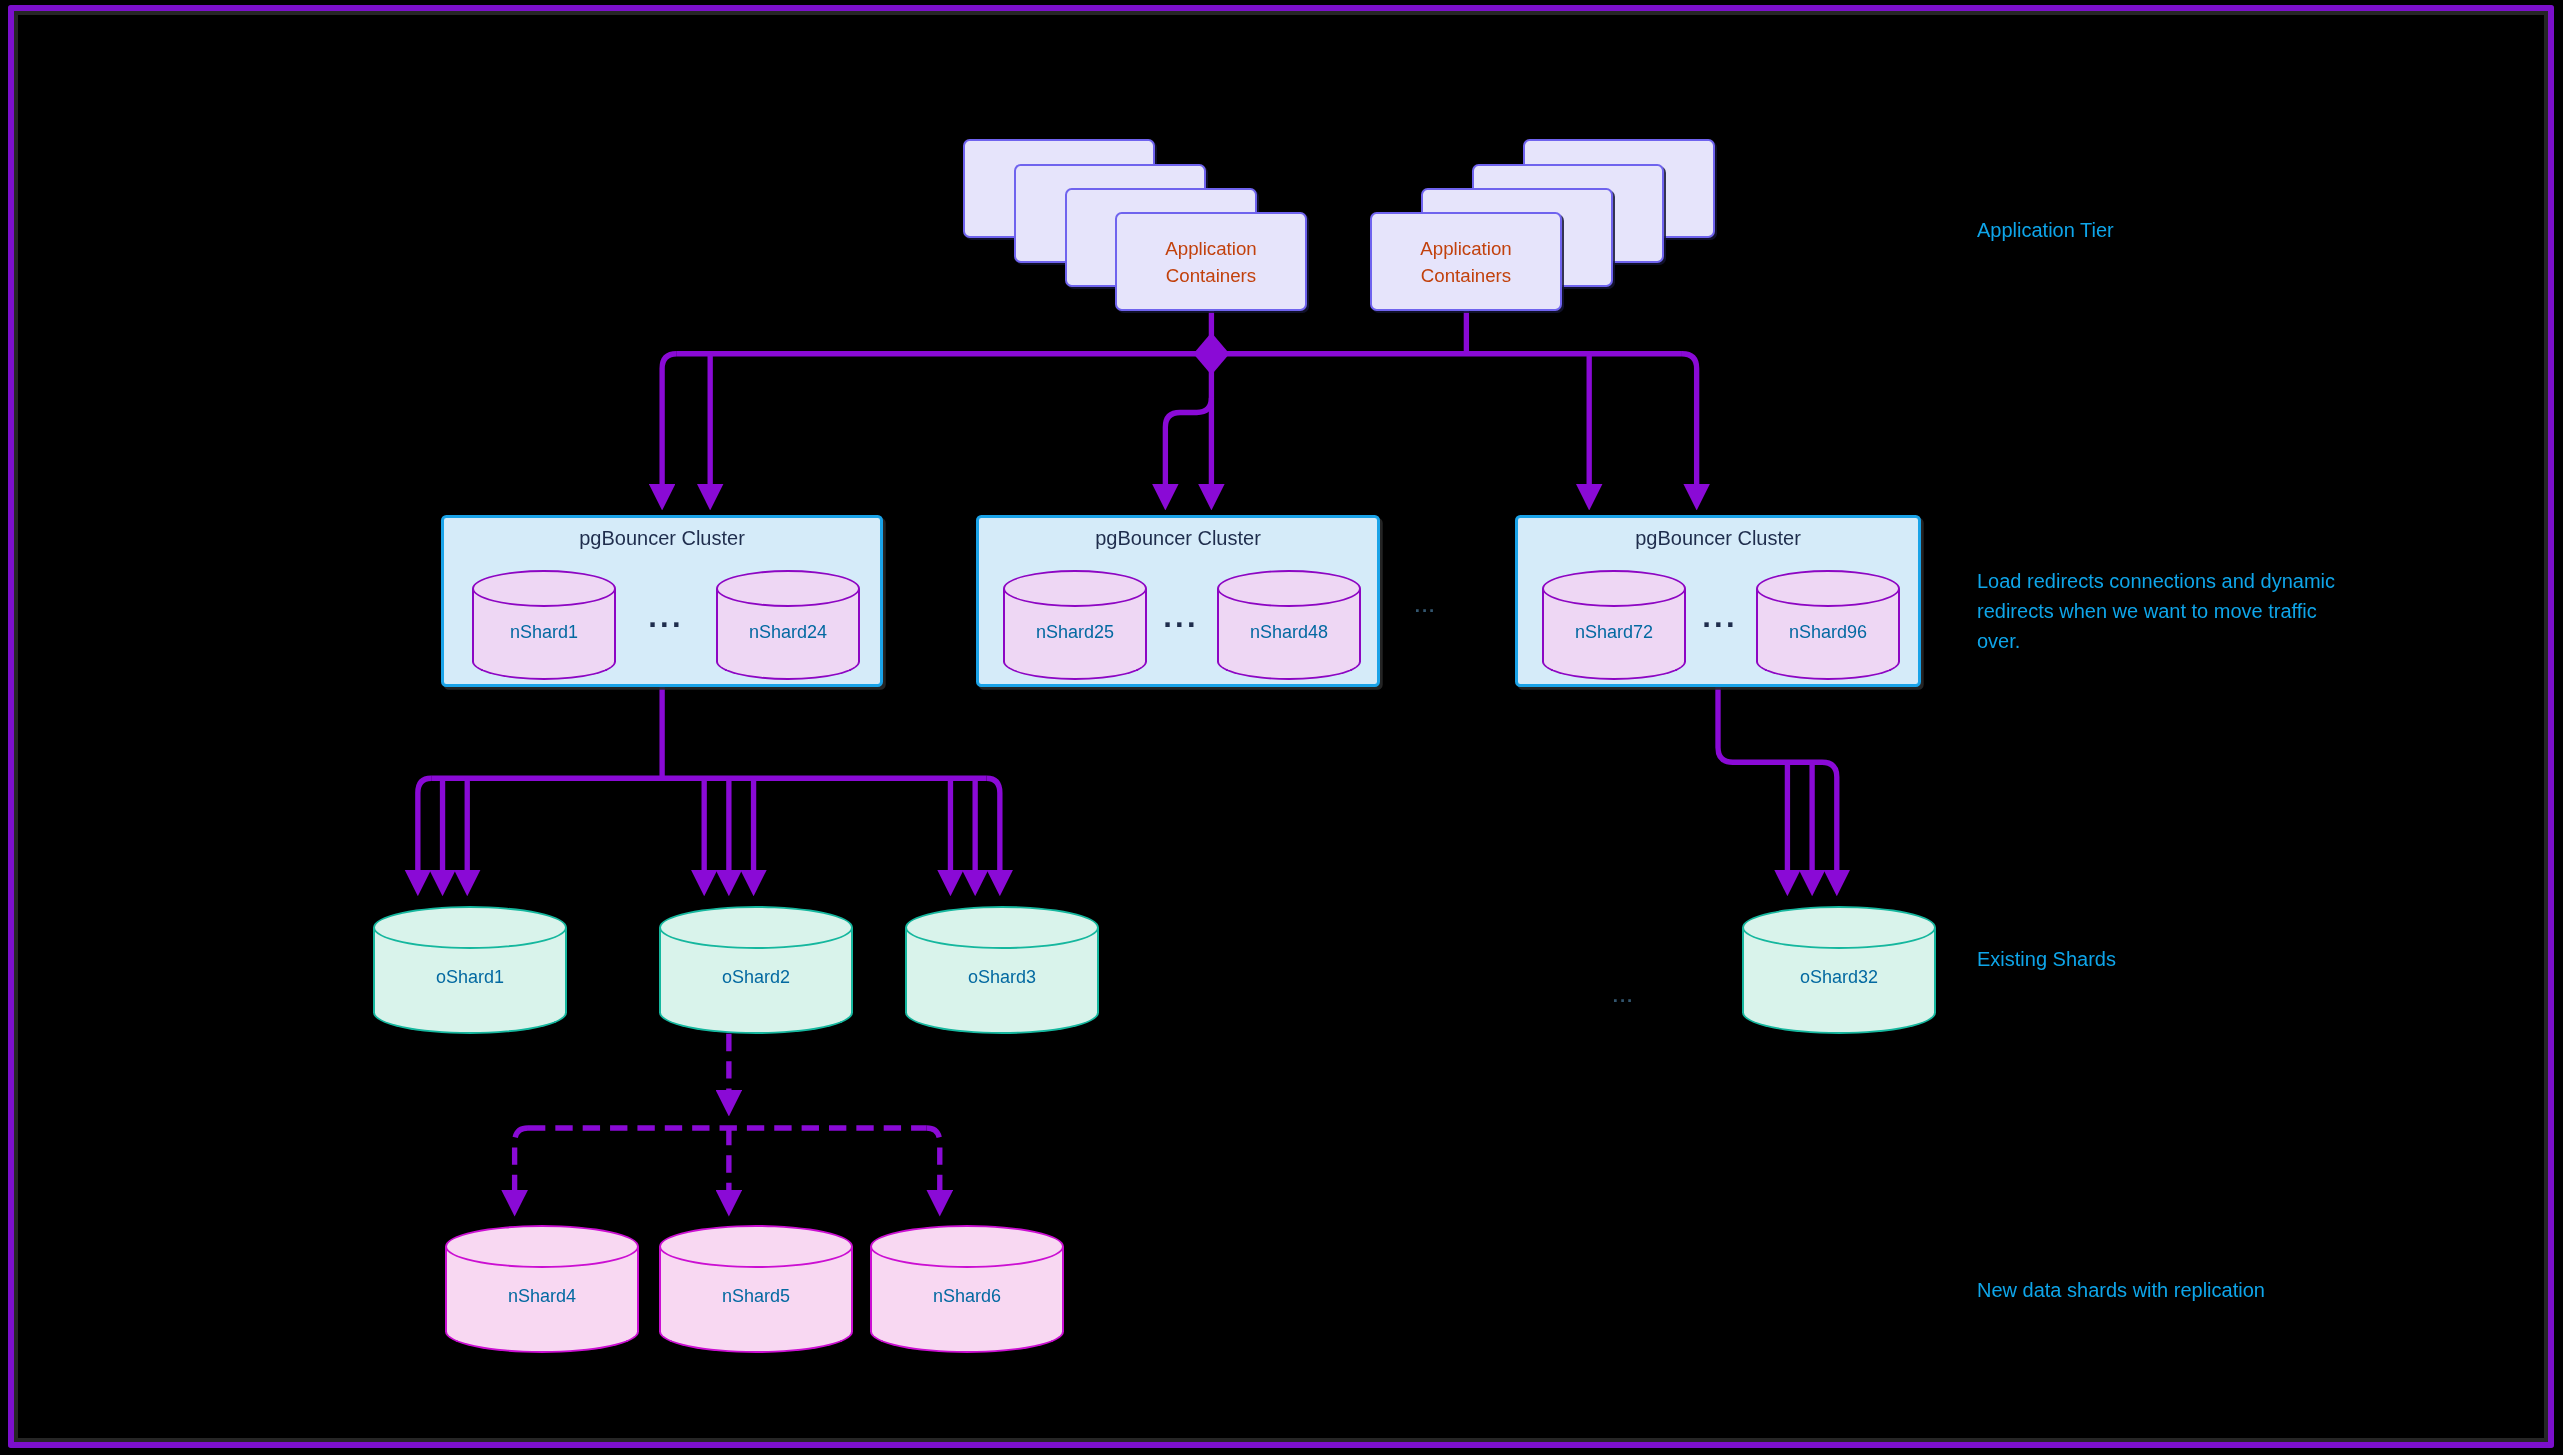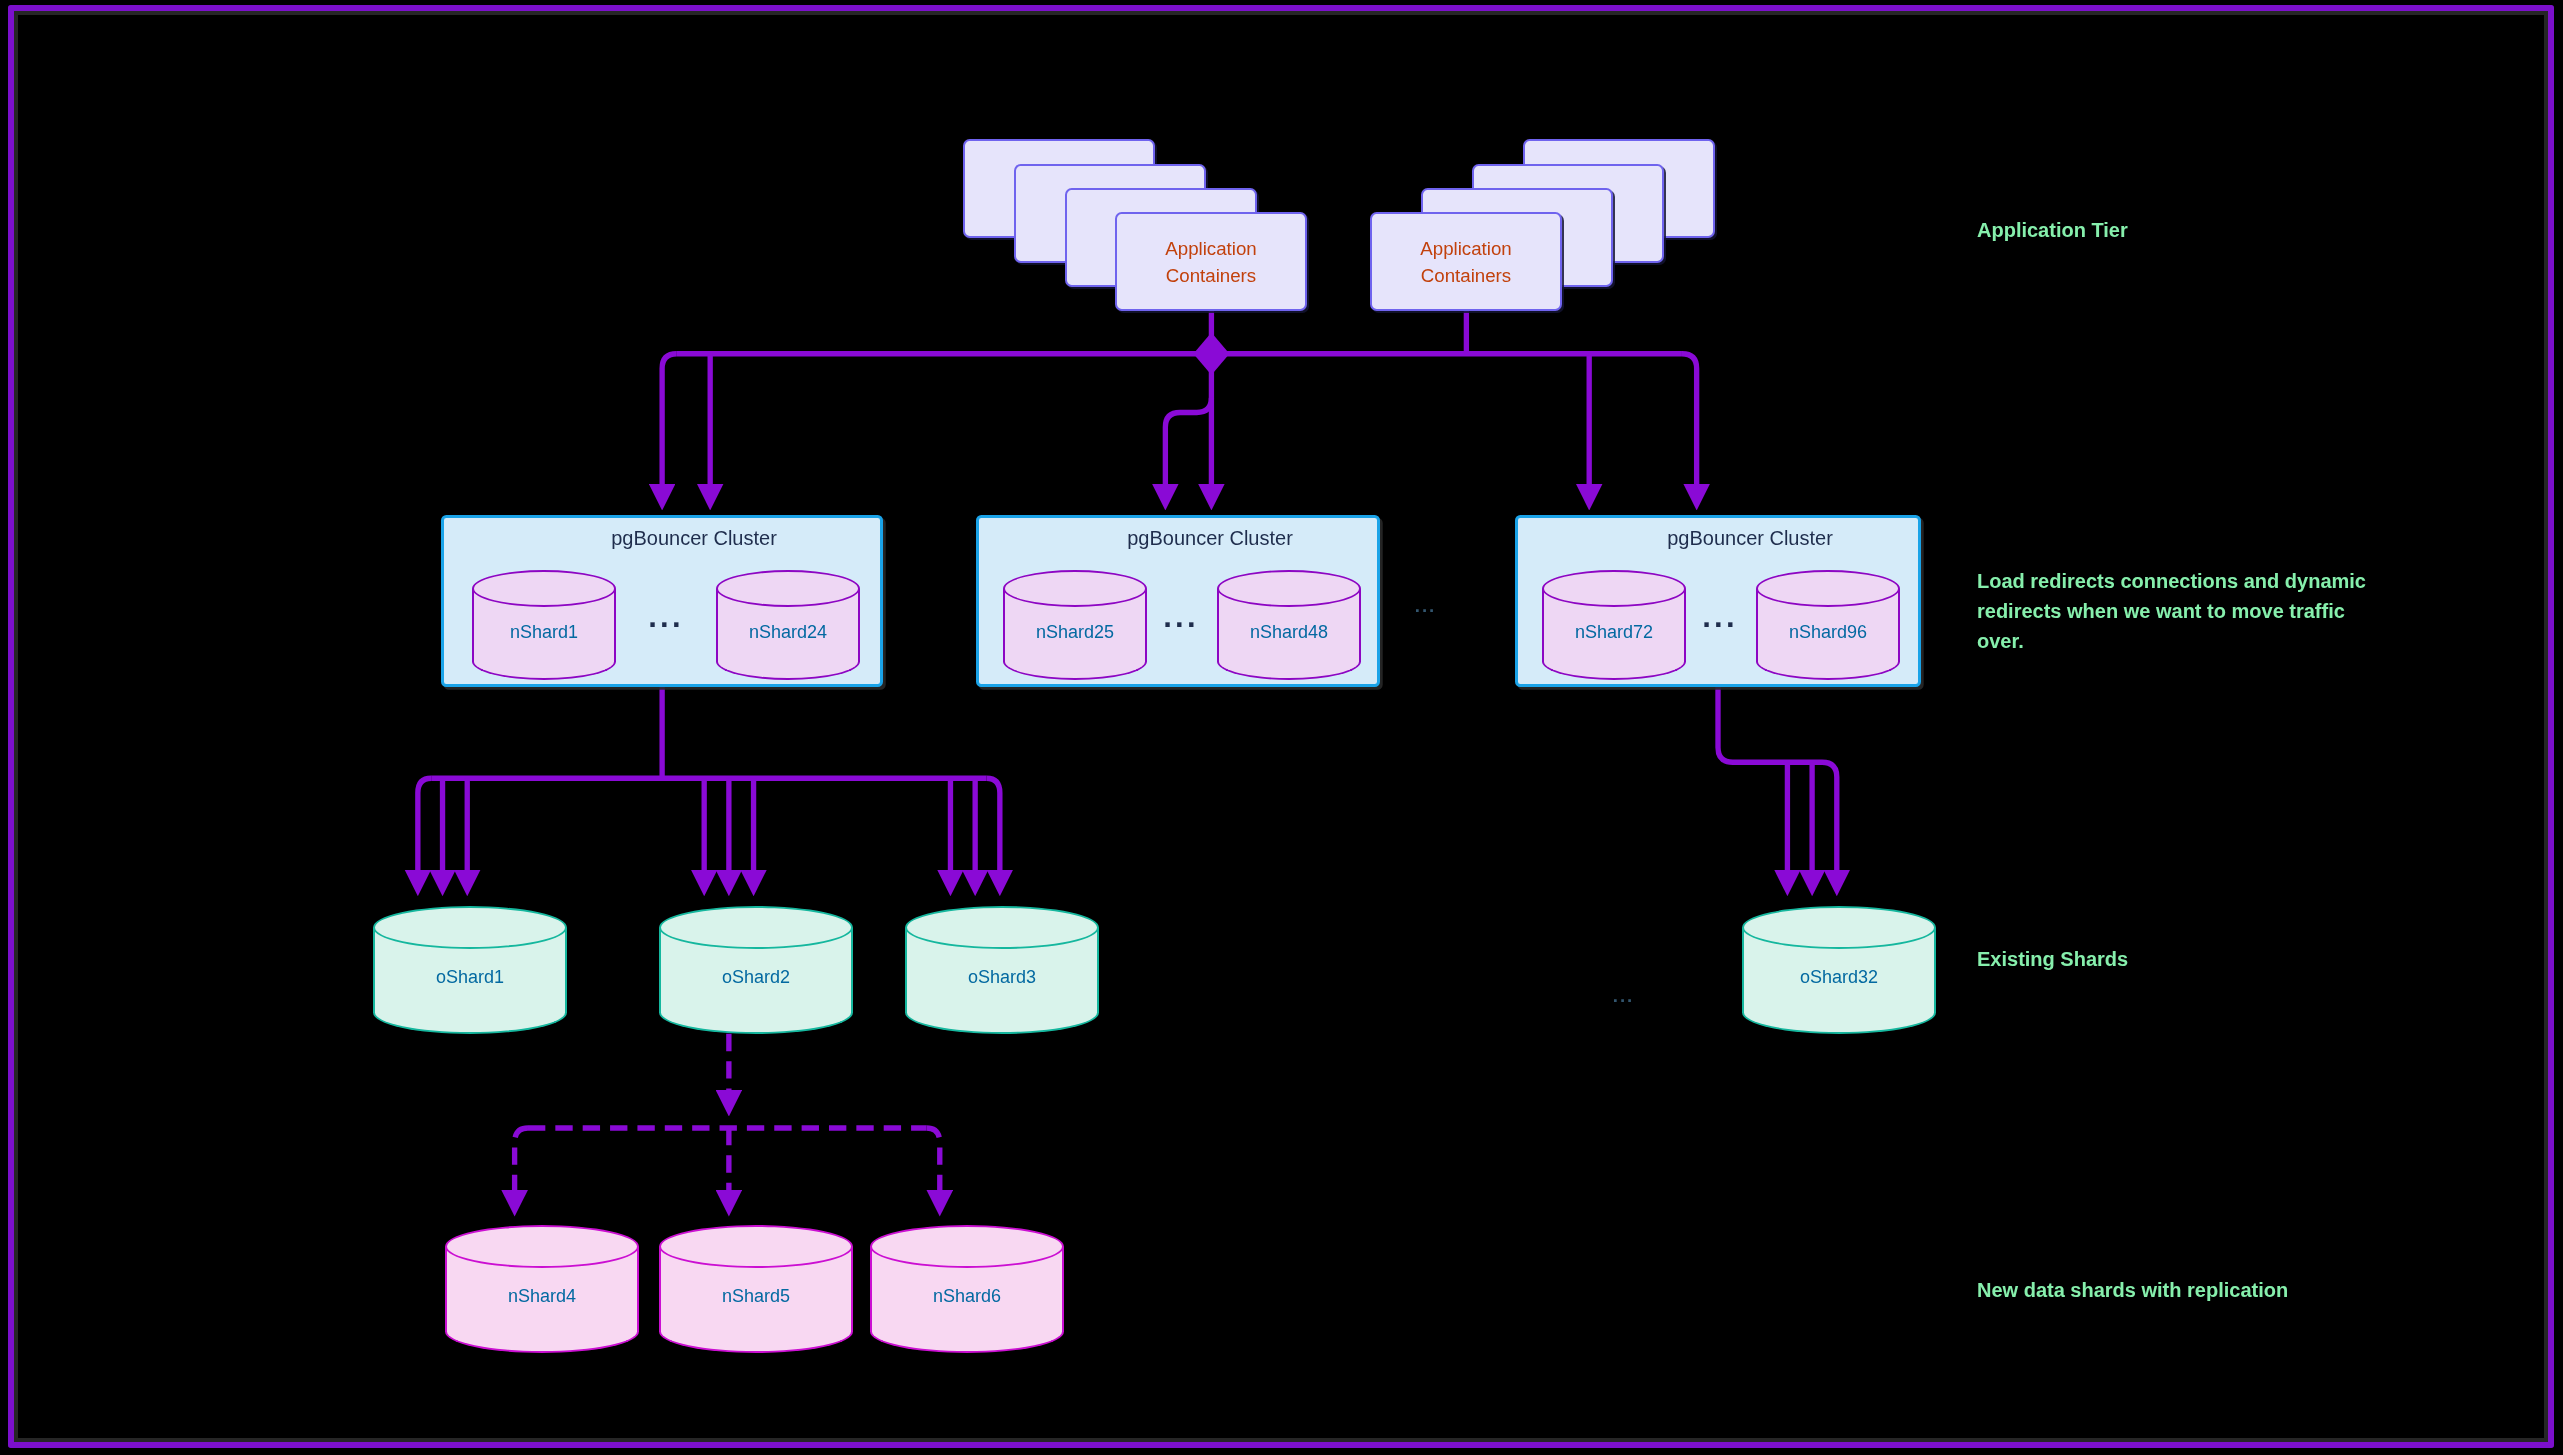--- a/index.html
+++ b/index.html
@@ -13,38 +13,38 @@
   
   .appbox{position:absolute;width:192px;height:99px;background:#e6e4fb;
     border:2px solid #6f63ee;border-radius:6.7px;box-sizing:border-box;
     box-shadow:2px 2px 0 rgba(20,20,50,.85);}
   .appbox.front{display:flex;flex-direction:column;align-items:center;justify-content:center;
     color:#c2410c;font-size:18.7px;line-height:27px;font-weight:500;text-align:center;}
   
   .cluster{position:absolute;height:172px;background:#d5ebf9;border:3.3px solid #1aa3e8;
     border-radius:5.3px;box-sizing:border-box;box-shadow:2.7px 2.7px 0 rgba(40,40,40,.9);}
   .cluster .ctitle{position:absolute;top:9.3px;left:0;width:100%;text-align:center;
-    color:#1f2d4d;font-size:20px;font-weight:500;margin-left:32px;}
+    color:#1f2d4d;font-size:20px;font-weight:500;}
   .cdots{position:absolute;color:#1f2d4d;font-size:31px;font-weight:700;letter-spacing:3.3px;}
   
   .cyl{position:absolute;}
   .cyl .cap{position:absolute;left:0;top:0;width:100%;height:var(--e);border-radius:50%;
     background:var(--f);border:2.7px solid var(--s);box-sizing:border-box;z-index:2;}
   .cyl .tub{position:absolute;left:0;top:calc(var(--e)/2);width:100%;height:calc(100% - var(--e)/2);
     background:var(--f);border:2.7px solid var(--s);border-top:none;box-sizing:border-box;z-index:1;
     border-radius:0 0 50% 50% / 0 0 calc(var(--e)/2) calc(var(--e)/2);}
   .cyl .clbl{position:absolute;left:0;width:100%;top:calc(50% + 6.7px);transform:translateY(-50%);
     text-align:center;color:#0369a1;font-size:18px;font-weight:500;z-index:3;}
   .v-purple{--f:#eed7f4;--s:#8d06c3;}
   .v-teal{--f:#d9f3eb;--s:#15b79e;}
   .v-pink{--f:#f8d8f2;--s:#cb0fd2;}
   .smallcyl{--e:37px;width:144px;height:110px;}
   .bigcyl{--e:43px;width:194px;height:128px;margin-left:27px;}
   
-  .note{position:absolute;color:#86efac;font-size:20px;font-weight:700;line-height:30px;}
+  .note{position:absolute;color:#0ea5e9;font-size:20px;font-weight:400;line-height:30px;}
   .middots{position:absolute;color:#33566f;font-size:18.7px;font-weight:700;letter-spacing:2px;}
 </style>
 </head>
 <body>
 
 <div class="canvas">
   <div class="frame"></div>
 
   <svg class="wires" width="2563" height="1455" viewBox="0 0 3840 2180">
     <defs>

